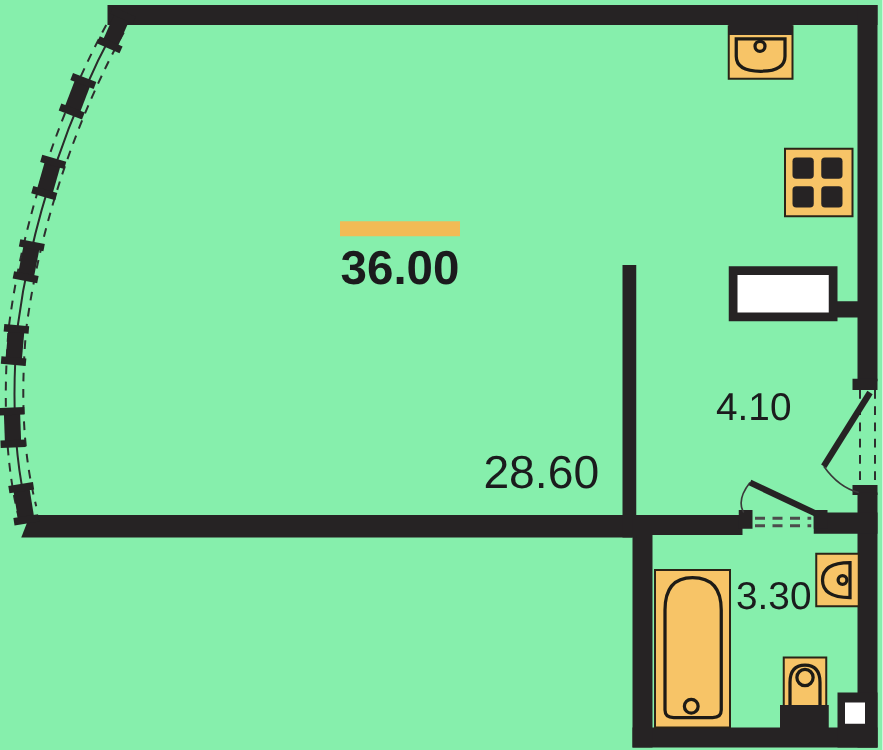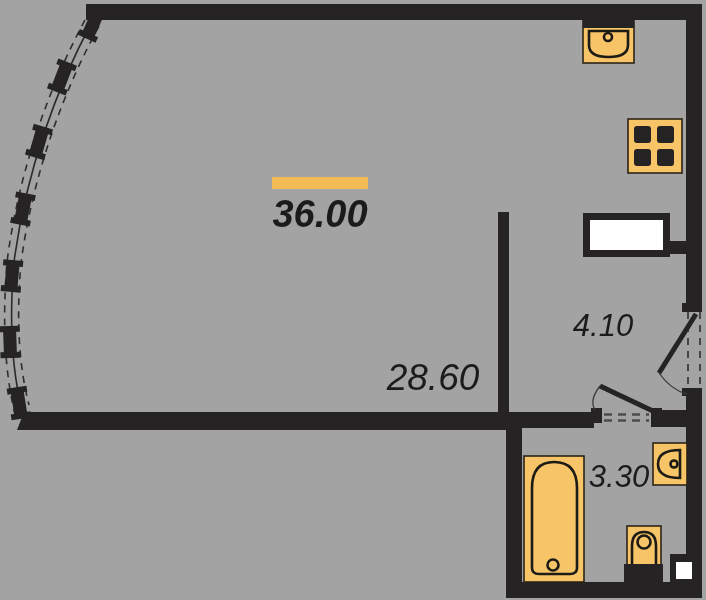--- a/index.html
+++ b/index.html
@@ -1,16 +1,16 @@
 <!DOCTYPE html>
 <html><head>
 <meta charset="utf-8">
 <style>
   html,body{margin:0;padding:0;background:#ffffff;}
-  .stage{width:706px;height:600px;position:relative;background:#a3a3a3;overflow:hidden;font-style:italic;}
+  .stage{width:706px;height:600px;position:relative;background:#86efac;overflow:hidden;}
   svg{display:block;}
   .wall{fill:#262324;}
   .thin{stroke:#2b2b2b;stroke-width:1.6;fill:none;}
   .dash{stroke:#2e2e2e;stroke-width:1.6;fill:none;stroke-dasharray:7 6;}
   .door-dash{stroke:#4c4c4c;stroke-width:2.4;fill:none;stroke-dasharray:8 6;}
   .leaf{stroke:#262324;stroke-width:5;fill:none;}
   .swing{stroke:#3a3a3a;stroke-width:1.3;fill:none;}
   .fix-outline{stroke:#2b2417;stroke-width:1.6;}
   .fline{stroke:#1d1b16;stroke-width:2.6;fill:none;}
   .burner{fill:#262324;}

